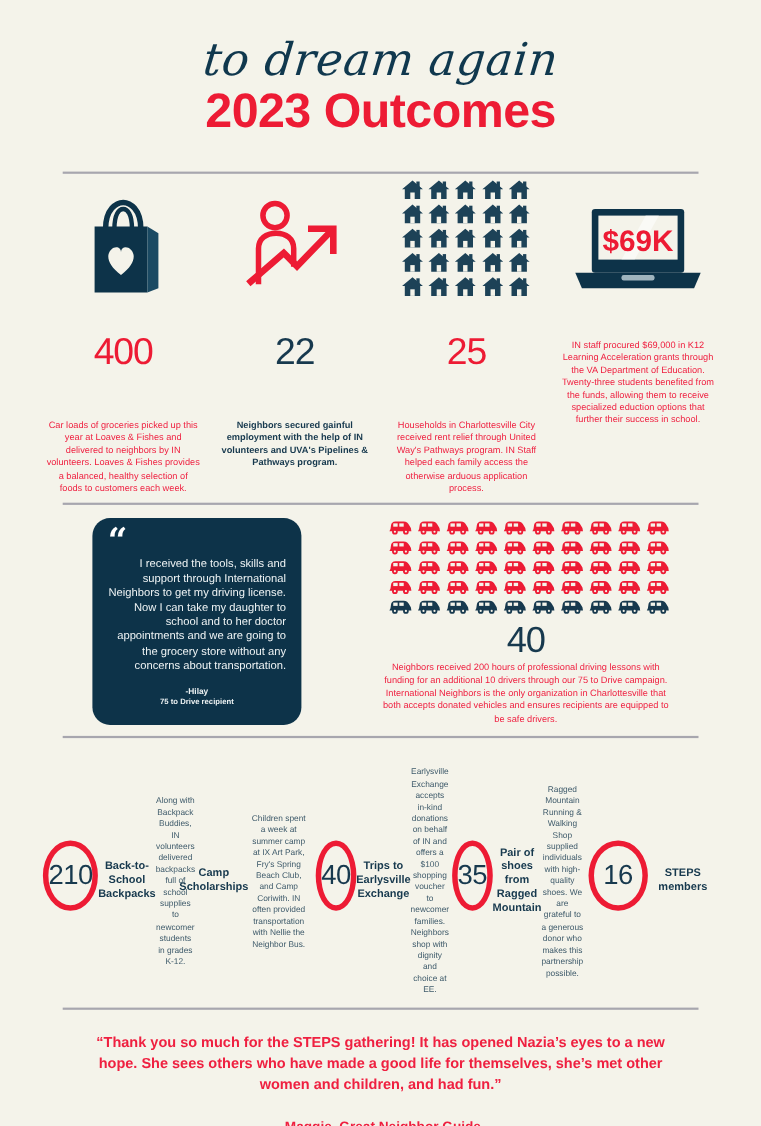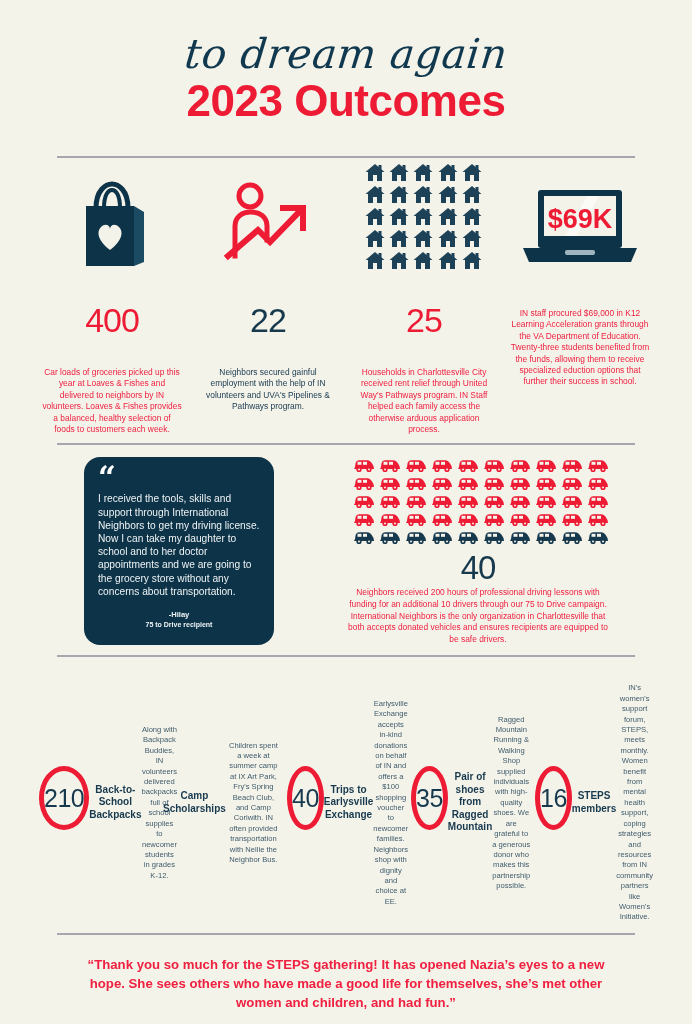--- a/index.html
+++ b/index.html
@@ -46,39 +46,39 @@
   .rule.r4{margin-top:10px;}
 
   
   .row1{display:flex;justify-content:space-between;
         padding:14px 36px 0 36px;box-sizing:border-box;width:692px;}
   .stat{width:152px;text-align:center;display:flex;flex-direction:column;align-items:center;gap:24px;}
   .icon-wrap{height:98px;display:flex;align-items:flex-end;justify-content:center;}
   .bignum{font-size:34px;line-height:1;margin-top:9px;font-weight:400;letter-spacing:-1px;}
   .bignum.red{color:#ed1b34;}
   .bignum.navy{color:#17394e;}
-  .body{font-size:8.4px;line-height:11.4px;margin-top:6px;width:140px;}
+  .body{font-size:8.4px;line-height:11.4px;margin-top:20px;width:140px;}
   .body.red{color:#ef2040;}
-  .body.navy{color:#17394e;}
+  .body.navy{color:#17394e;font-weight:bold;}
   .body.nonum{margin-top:14px;}
 
   
   .house-grid{display:grid;grid-template-columns:repeat(5,1fr);gap:3px;width:118px;}
   .house{width:20px;height:19px;}
 
   
   .row2{display:flex;padding:12px 36px 0 46px;box-sizing:border-box;width:692px;}
   .quote-box{
     width:190px;background:#0d3349;border-radius:16px;
     padding:13px 14px 14px 14px;box-sizing:border-box;color:#eef3f4;
     margin-left:38px;
   }
   .qmark{font-family:"DejaVu Serif",serif;font-size:31px;line-height:.55;
          font-weight:700;color:#ffffff;text-align:left;height:22px;}
-  .qtext{font-size:10.2px;line-height:13.2px;text-align:left;}
+  .qtext{font-size:10.2px;line-height:13.2px;text-align:right;}
   .qauthor{font-size:7.6px;line-height:10px;text-align:center;margin-top:12px;font-weight:700;}
   .qrole{font-size:7px;line-height:9px;text-align:center;font-weight:700;}
 
   .cars-col{flex:1;margin-left:26px;display:flex;flex-direction:column;align-items:center;}
   .car-grid{display:grid;grid-template-columns:repeat(10,1fr);gap:2px;width:252px;}
   .car{width:24px;height:16px;}
   .cars-num{font-size:33px;color:#17394e;margin-top:6px;line-height:1;letter-spacing:-1px;}
   .cars-body{font-size:8.4px;line-height:11.6px;color:#ef2040;text-align:center;width:268px;margin-top:3px;}
 
   
@@ -785,21 +785,20 @@
           <span>35</span>
         </div>
         <div class="circ-label">Pair of shoes from Ragged Mountain</div>
         <div class="circ-body">Ragged Mountain Running &amp; Walking Shop supplied individuals with high-quality shoes. We are grateful to a generous donor who makes this partnership possible.</div>
       </div>
       <div class="circ-col">
         <div class="ring">
           <span>16</span>
         </div>
         <div class="circ-label">STEPS members</div>
-        <div class="circ-body">IN's women's support forum, STEPS, meets monthly. Women benefit from mental health support, coping strategies and resources from IN community partners like Women's Initiative.</div>
       </div>
     </div>
 
   <div class="rule r4"></div>
 
   <div class="footer">
     <div class="fquote">“Thank you so much for the STEPS gathering! It has opened Nazia’s eyes to a new hope. She sees others who have made a good life for themselves, she’s met other women and children, and had fun.”</div>
     <div class="fauthor">-Maggie, Great Neighbor Guide</div>
   </div>
 

